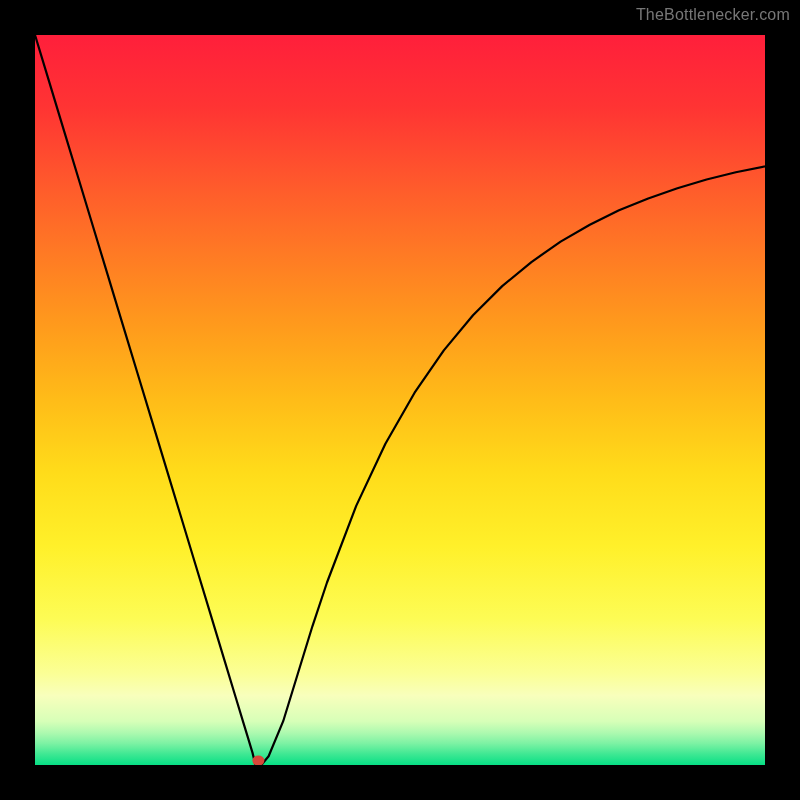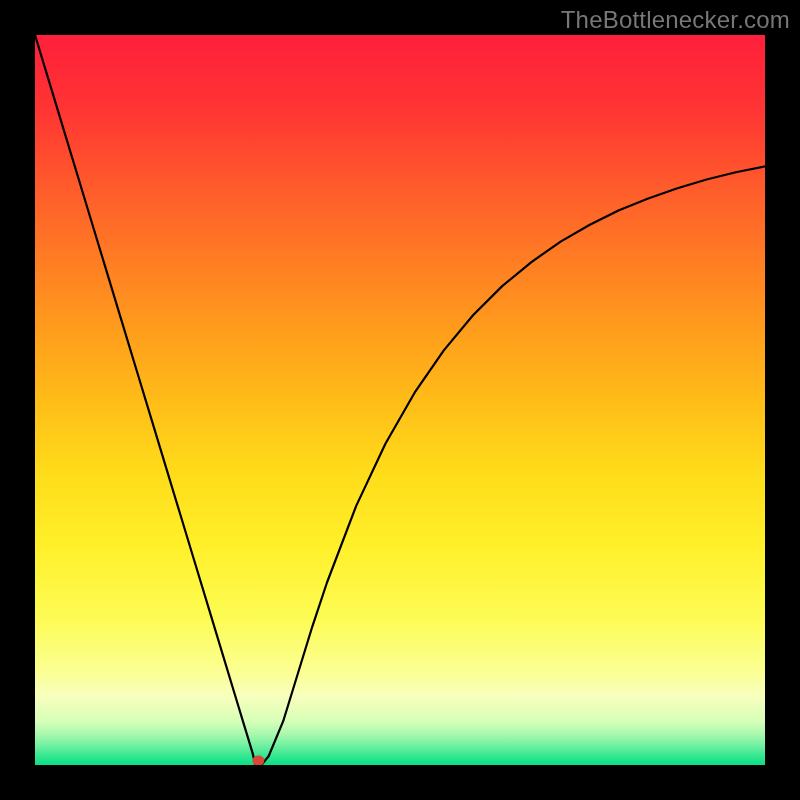--- a/index.html
+++ b/index.html
@@ -41,21 +41,21 @@
     stroke-linejoin: round;
   }
   .marker {
     fill: #d8473a;
   }
   .watermark {
     position: absolute;
     top: 6px;
     right: 10px;
     color: #777;
-    font-size: 24px;
+    font-size: 16px;
     font-weight: 500;
     letter-spacing: 0.2px;
     user-select: none;
   }
 </style>
 </head>
 <body>
 
 <div class="frame">
   <div class="watermark">TheBottlenecker.com</div>

